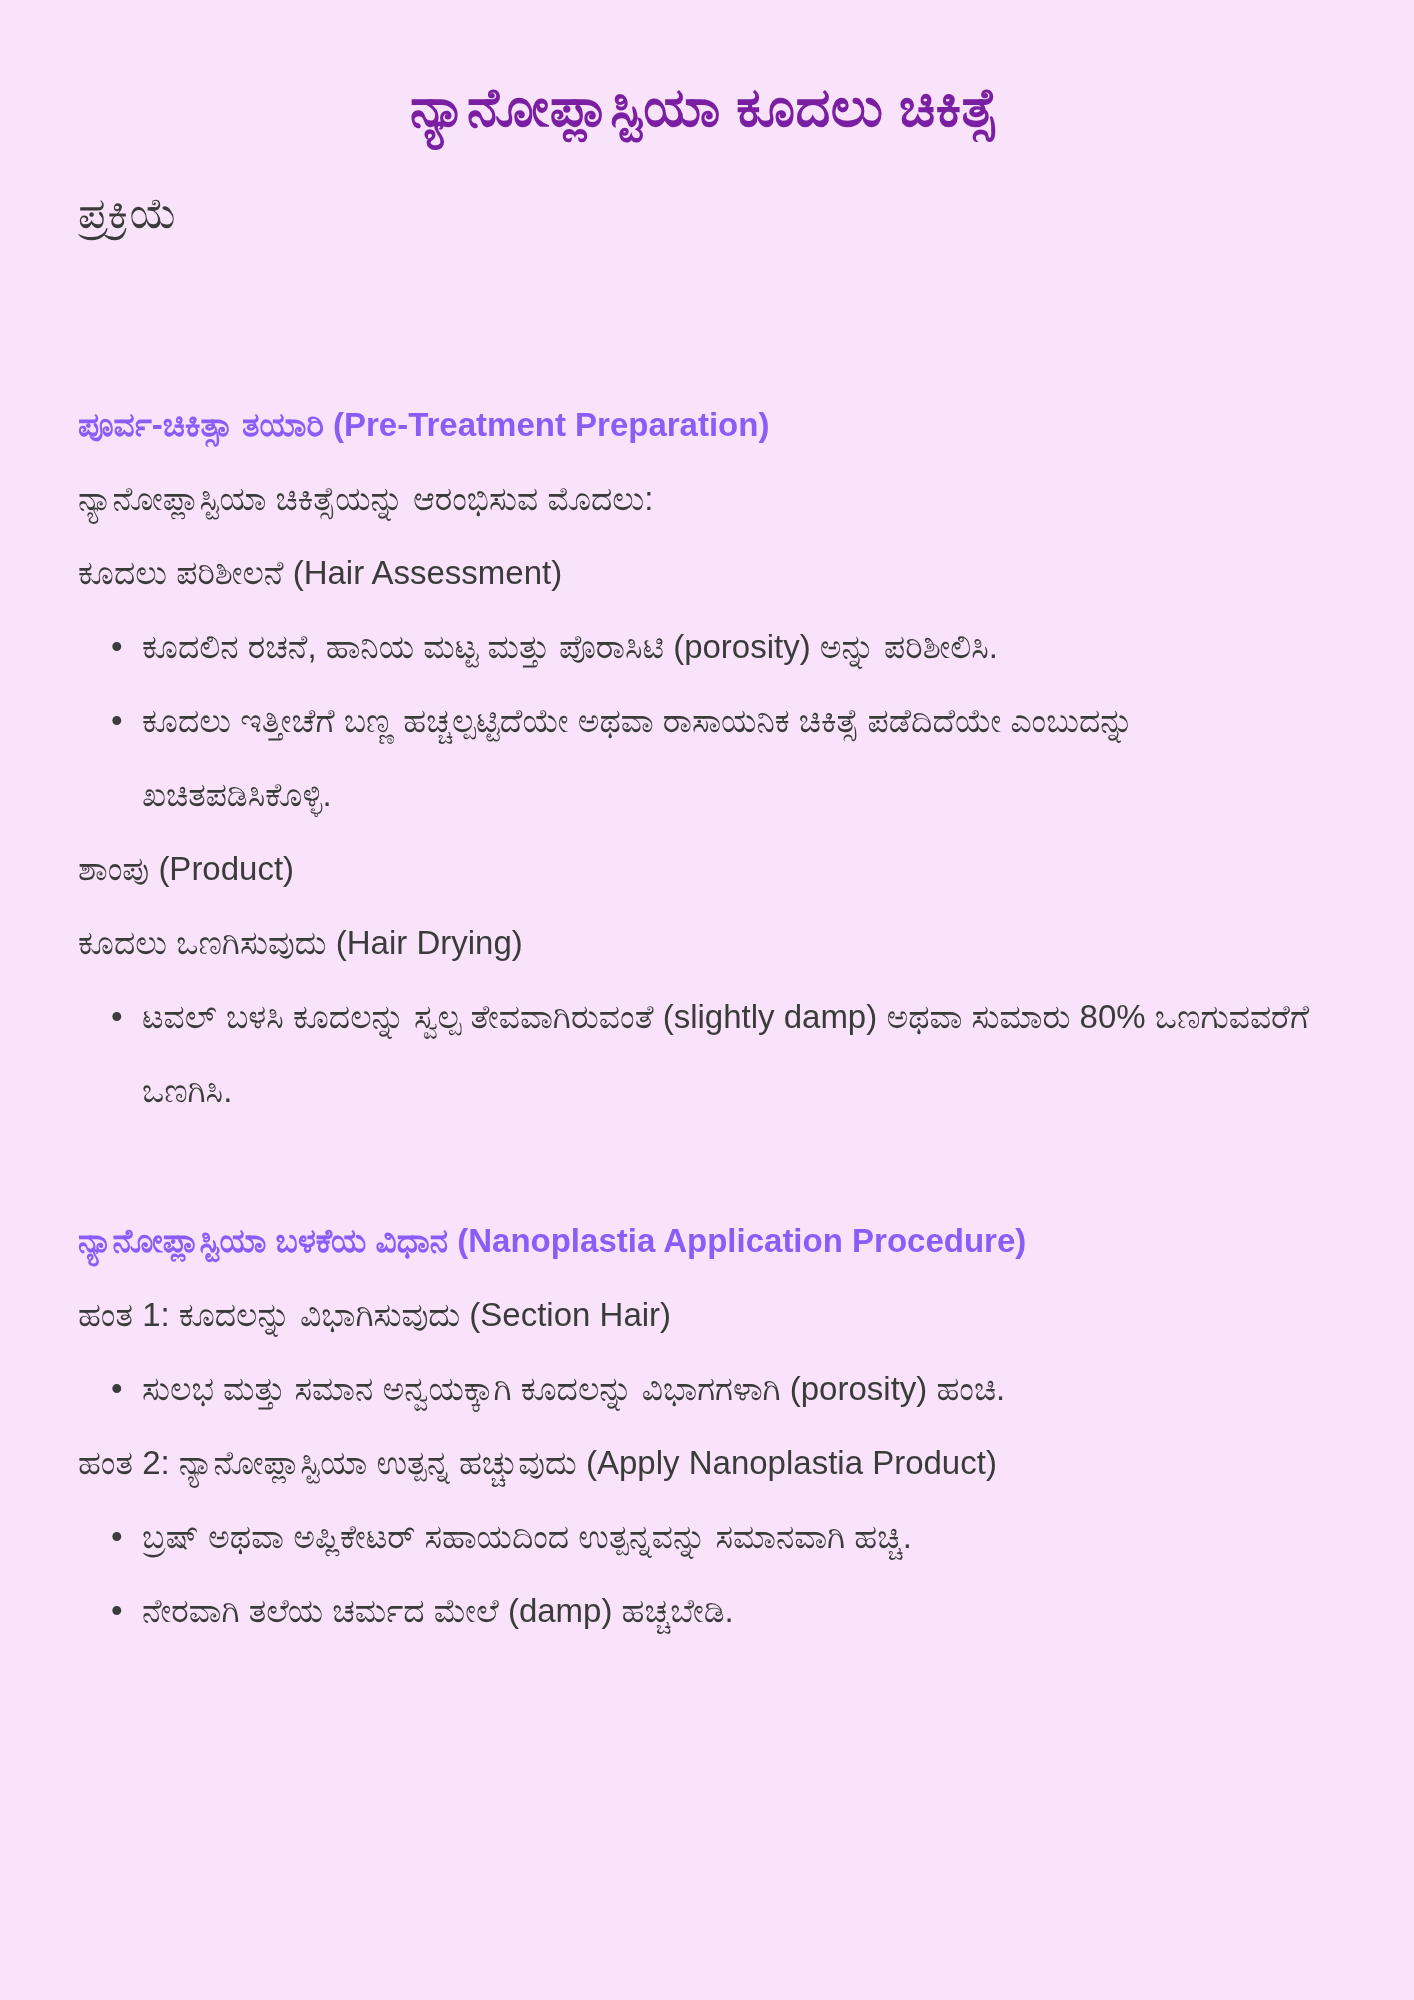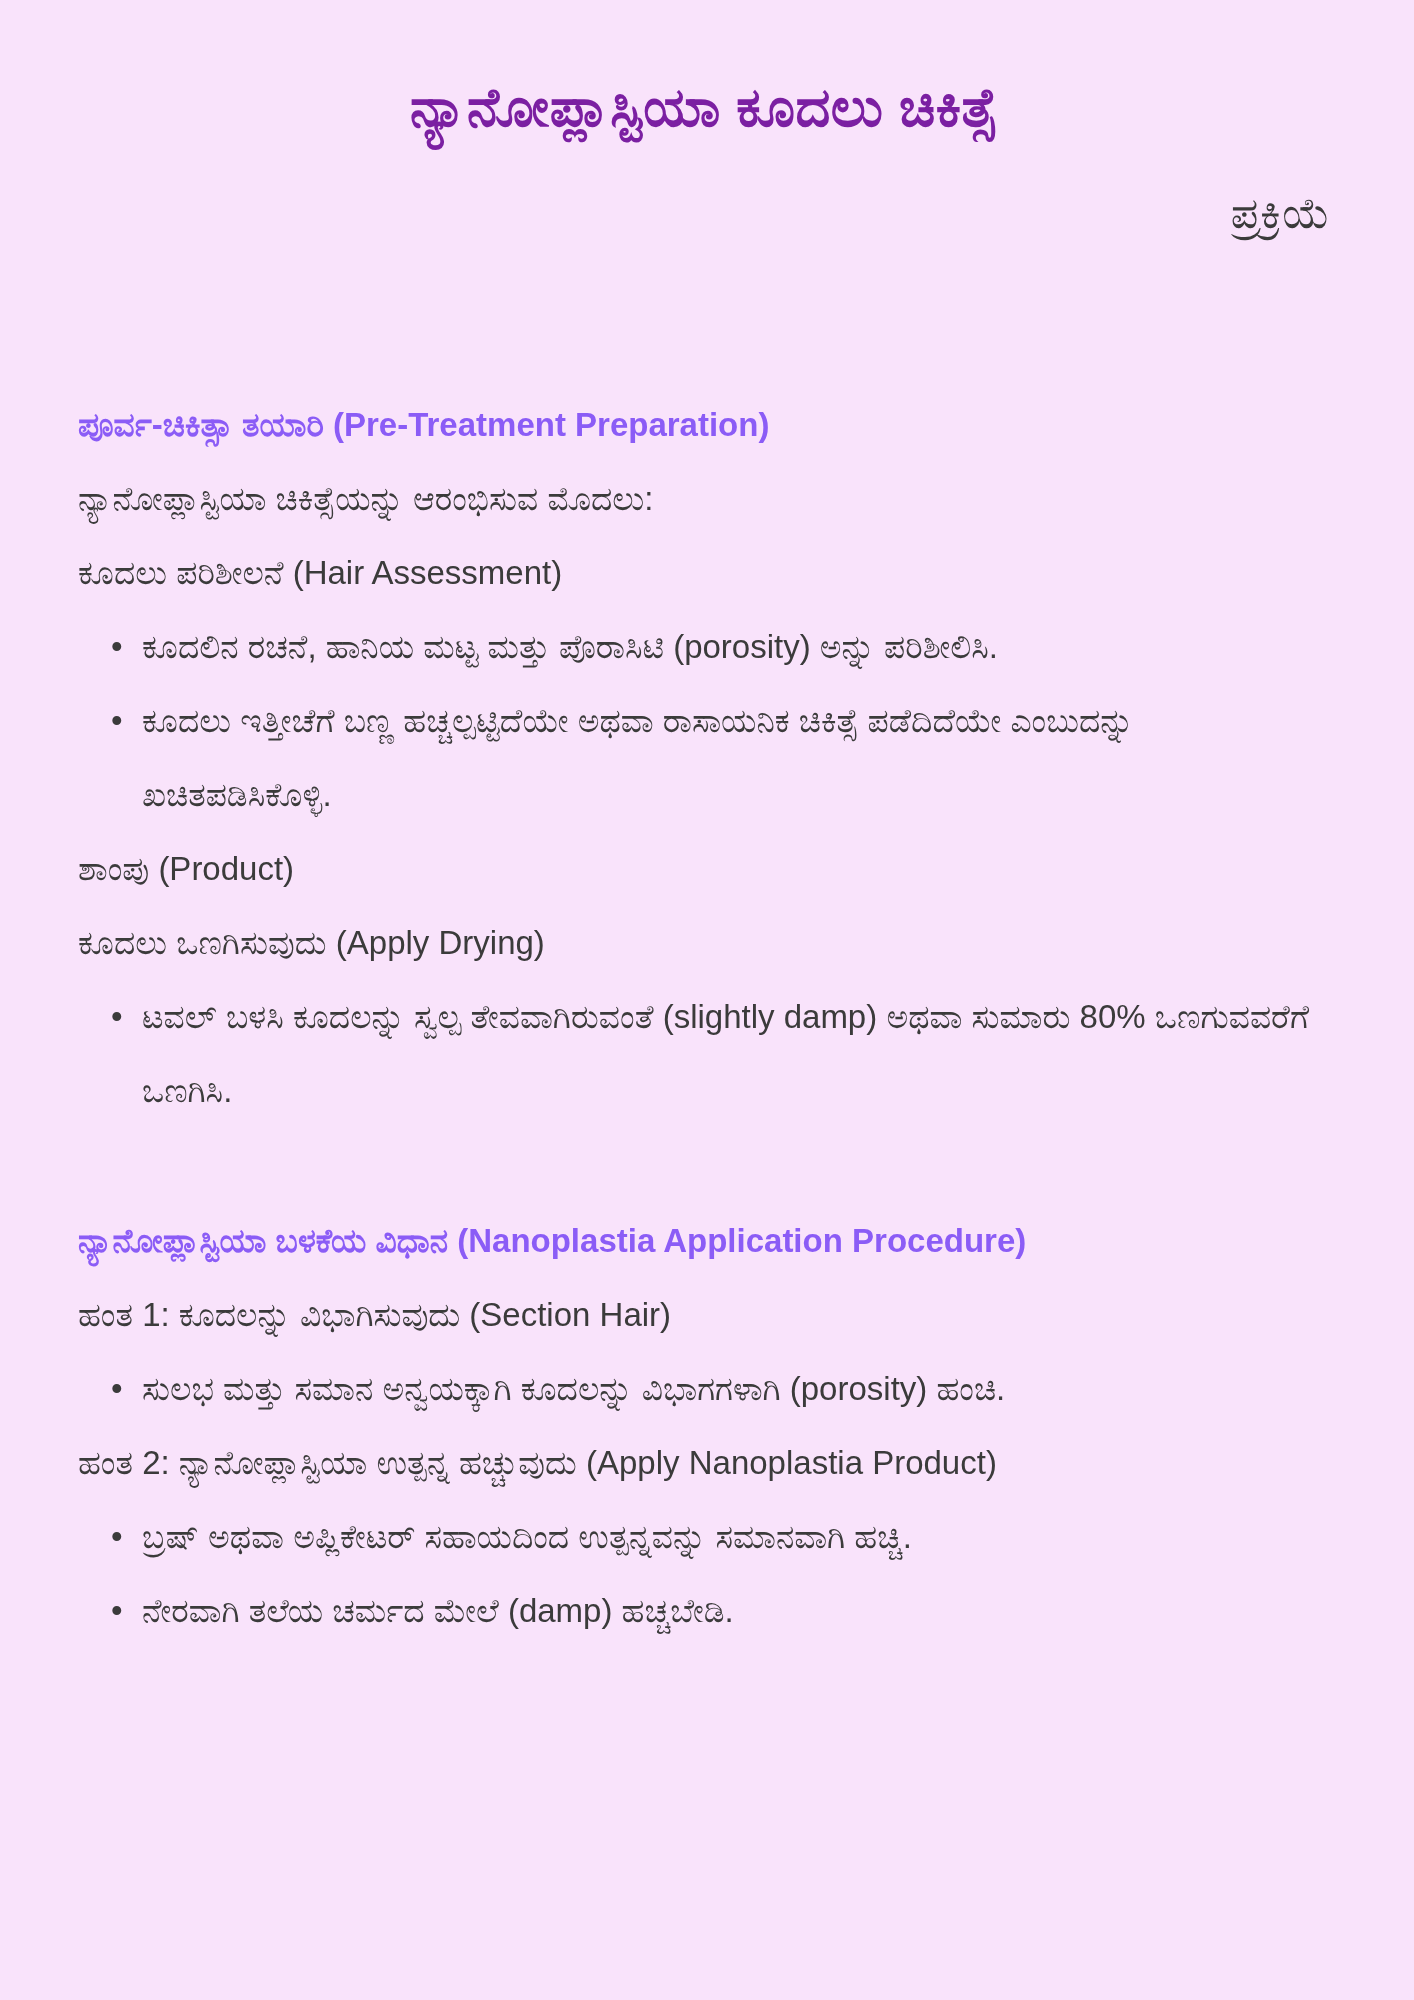--- a/index.html
+++ b/index.html
@@ -23,21 +23,21 @@
     margin: 0;
     text-align: center;
     font-size: 54px;
     line-height: 1.3;
     font-weight: 700;
     color: #7B1FA2;
     letter-spacing: 0.5px;
   }
   .doc-subtitle {
     margin: 44px 0 0 0;
-    text-align: right;
+    text-align: left;
     font-size: 43px;
     line-height: 1.3;
     font-weight: 400;
     color: #3B3B3B;
   }
   .content {
     margin-top: 146px;
     font-size: 33px;
     line-height: 74px;
     max-width: 1270px;
@@ -80,21 +80,21 @@
     <p>ನ್ಯಾನೋಪ್ಲಾಸ್ಟಿಯಾ ಚಿಕಿತ್ಸೆಯನ್ನು ಆರಂಭಿಸುವ ಮೊದಲು:</p>
 
     <p>ಕೂದಲು ಪರಿಶೀಲನೆ (Hair Assessment)</p>
     <ul class="bullets">
       <li>ಕೂದಲಿನ ರಚನೆ, ಹಾನಿಯ ಮಟ್ಟ ಮತ್ತು ಪೊರಾಸಿಟಿ (porosity) ಅನ್ನು ಪರಿಶೀಲಿಸಿ.</li>
       <li>ಕೂದಲು ಇತ್ತೀಚೆಗೆ ಬಣ್ಣ ಹಚ್ಚಲ್ಪಟ್ಟಿದೆಯೇ ಅಥವಾ ರಾಸಾಯನಿಕ ಚಿಕಿತ್ಸೆ ಪಡೆದಿದೆಯೇ ಎಂಬುದನ್ನು ಖಚಿತಪಡಿಸಿಕೊಳ್ಳಿ.</li>
     </ul>
 
     <p>ಶಾಂಪು (Product)</p>
 
-    <p>ಕೂದಲು ಒಣಗಿಸುವುದು (Apply Drying)</p>
+    <p>ಕೂದಲು ಒಣಗಿಸುವುದು (Hair Drying)</p>
     <ul class="bullets">
       <li>ಟವಲ್ ಬಳಸಿ ಕೂದಲನ್ನು ಸ್ವಲ್ಪ ತೇವವಾಗಿರುವಂತೆ (slightly damp) ಅಥವಾ ಸುಮಾರು 80% ಒಣಗುವವರೆಗೆ ಒಣಗಿಸಿ.</li>
     </ul>
 
     <p class="section-heading gap-top">ನ್ಯಾನೋಪ್ಲಾಸ್ಟಿಯಾ ಬಳಕೆಯ ವಿಧಾನ (Nanoplastia Application Procedure)</p>
 
     <p>ಹಂತ 1: ಕೂದಲನ್ನು ವಿಭಾಗಿಸುವುದು (Section Hair)</p>
     <ul class="bullets">
       <li>ಸುಲಭ ಮತ್ತು ಸಮಾನ ಅನ್ವಯಕ್ಕಾಗಿ ಕೂದಲನ್ನು ವಿಭಾಗಗಳಾಗಿ (porosity) ಹಂಚಿ.</li>
     </ul>

